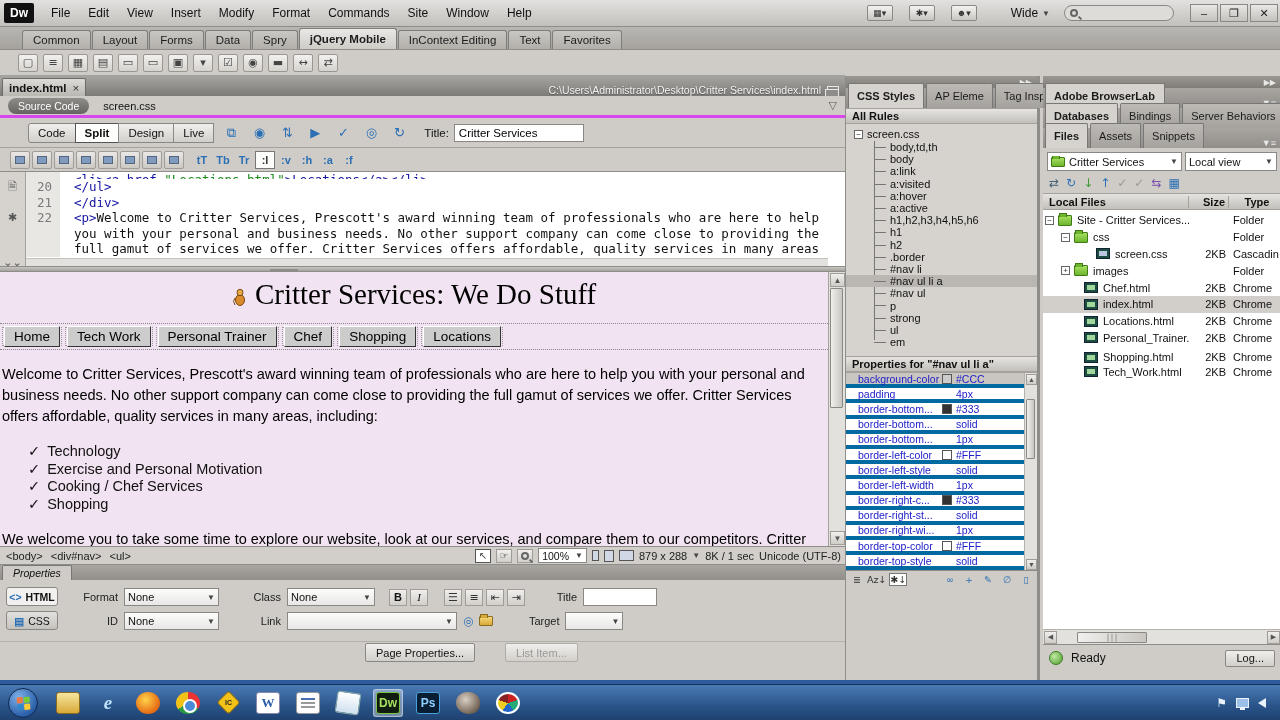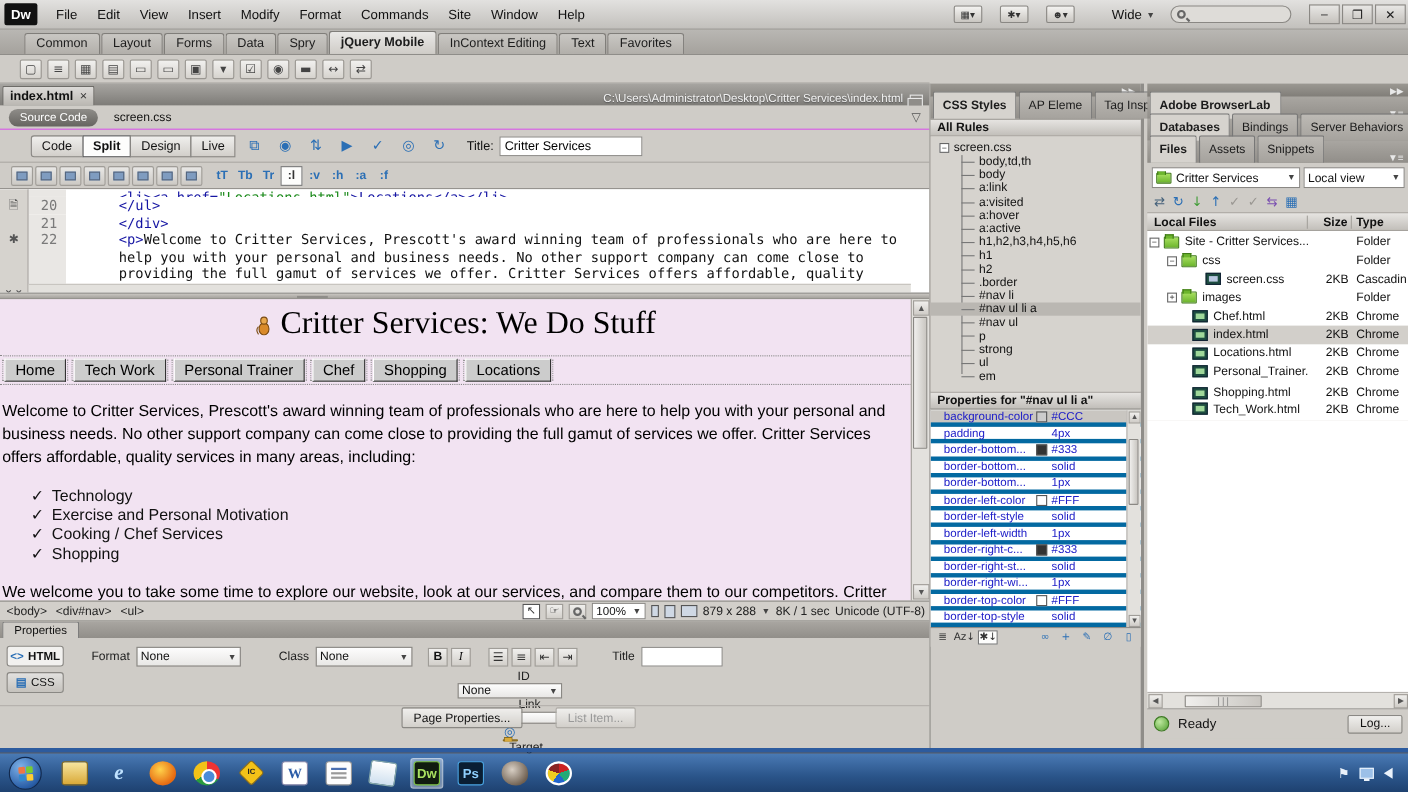--- a/index.html
+++ b/index.html
@@ -47,21 +47,21 @@
              display:flex;align-items:flex-end;}
   #doctab{height:18px;padding:0 6px;display:flex;align-items:center;gap:6px;
           background:linear-gradient(#dddbd8,#bab7b2);border:1px solid #6e6c68;border-bottom:none;
           border-radius:2px 2px 0 0;margin-left:2px;font-size:11.5px;font-weight:bold;}
   #doctab .close{font-weight:normal;color:#333;}
   #docpath{margin-left:auto;color:#f2f2f2;font-size:10.5px;padding-right:6px;text-shadow:0 1px 1px #555;}
   .cascade-ic{width:12px;height:10px;border:1px solid #e8e8e8;position:relative;margin-right:6px;}
   .cascade-ic::after{content:"";position:absolute;left:-3px;top:2px;width:12px;height:10px;border:1px solid #e8e8e8;background:#8f8d89;}
 
   
-  #relatedbar{left:0;top:96px;width:845px;height:22px;background:#cfccc7;border-bottom:1px solid #d946ef;
+  #relatedbar{left:0;top:96px;width:845px;height:22px;background:#cfccc7;border-bottom:3px solid #d946ef;
               display:flex;align-items:center;}
   #srcpill{margin-left:8px;background:linear-gradient(#8f8d89,#666460);color:#fff;border-radius:9px;
            padding:2px 10px;font-size:10.5px;}
   #relcss{margin-left:14px;font-size:11px;}
   #funnel{margin-left:auto;margin-right:8px;color:#555;font-size:11px;}
 
   
   #doctoolbar{left:0;top:118px;width:845px;height:30px;background:#cfccc7;border-bottom:1px solid #a5a29d;
               display:flex;align-items:center;}
   .viewbtn{height:20px;padding:0 9px;display:flex;align-items:center;font-size:11.5px;
@@ -82,21 +82,21 @@
   .sr-ic::after{content:"";position:absolute;left:4px;top:4px;right:4px;bottom:4px;background:#7f9cc0;border:1px solid #55667e;}
   .sr-txt{min-width:20px;height:18px;border:1px solid transparent;display:flex;align-items:center;justify-content:center;
           font-size:11px;color:#2b6fb5;font-weight:bold;padding:0 2px;}
   .sr-txt.active{border-color:#777;background:#fdfdfc;color:#333;}
 
   
   #codepane{left:0;top:172px;width:845px;height:94px;background:#fff;overflow:hidden;}
   #codetoolbar{position:absolute;left:0;top:0;width:26px;height:94px;background:#d6d3ce;border-right:1px solid #a5a29d;
                display:flex;flex-direction:column;align-items:center;padding-top:6px;gap:14px;color:#555;font-size:11px;}
   #codebody{position:absolute;left:26px;top:0;width:802px;height:86px;overflow:hidden;}
-  .codeline{display:flex;font-family:"DejaVu Sans Mono",monospace;font-size:12.5px;line-height:15.5px;gap:34px;}
+  .codeline{display:flex;font-family:"DejaVu Sans Mono",monospace;font-size:12.5px;line-height:15.5px;}
   .lnum{width:34px;flex:0 0 34px;background:#e9e7e4;color:#7a7a7a;text-align:right;padding-right:8px;}
   .ltext{padding-left:14px;flex:1;white-space:pre-wrap;}
   .tag{color:#1515a3;}
   .str{color:#1b8a1b;}
   .clip{height:7px;overflow:hidden;}
   #code-vscroll{position:absolute;right:0;top:172px;width:17px;height:94px;background:#e3e1dd;border-left:1px solid #a5a29d;}
   .scroll-arrow{width:15px;height:14px;display:flex;align-items:center;justify-content:center;color:#555;font-size:8px;
                 background:linear-gradient(#f0efed,#cfccc7);border:1px solid #a09d98;}
   #code-hscroll{position:absolute;left:26px;top:258px;width:802px;height:8px;background:#e3e1dd;border-top:1px solid #c5c2bd;}
 
@@ -128,21 +128,21 @@
            border:1px solid #a09d98;background:linear-gradient(#f0efed,#d2cfca);font-size:10px;color:#333;
            font-family:"DejaVu Sans",sans-serif;}
   .sb-tool.active{background:#fff;border-color:#555;}
   #zoomsel{height:15px;border:1px solid #8a8884;background:#fff;display:flex;align-items:center;
            padding:0 3px;gap:6px;font-size:10.5px;}
   .dev{border:1px solid #555;background:#cfd8e4;}
   .sb-txt{color:#222;}
 
   
   #proppanel{left:0;top:564px;width:845px;height:116px;background:#cfccc7;border-top:1px solid #8f8d89;}
-  #proptabstrip{height:15px;background:linear-gradient(#a9a6a1,#918e89);display:flex;}
+  #proptabstrip{height:15px;background:linear-gradient(#a9a6a1,#918e89);display:flex;font-style:italic;}
   #proptab{background:#cfccc7;border:1px solid #777;border-bottom:none;padding:0 10px;font-size:10.5px;
            display:flex;align-items:center;margin-left:2px;border-radius:2px 2px 0 0;}
   .prop-row{display:flex;align-items:center;height:24px;padding-left:6px;}
   .mode-btn{width:52px;height:19px;display:flex;align-items:center;gap:4px;justify-content:center;
             border:1px solid #8a8884;border-radius:3px;background:linear-gradient(#e2e1df,#c5c2bd);font-size:10.5px;}
   .mode-btn.active{background:#f2f1ef;font-weight:bold;}
   .mode-glyph{color:#2b6fb5;font-weight:bold;}
   .plabel{font-size:11px;color:#222;text-align:right;}
   .pselect{height:18px;border:1px solid #8a8884;background:linear-gradient(#fdfdfd,#e8e7e5);
            display:flex;align-items:center;justify-content:space-between;padding:0 3px;font-size:11px;}
@@ -210,21 +210,21 @@
            padding:0 3px;font-size:11px;gap:4px;flex:1;justify-content:space-between;}
   .fsel-left{display:flex;align-items:center;gap:4px;overflow:hidden;white-space:nowrap;}
   .grn-folder{width:14px;height:10px;background:linear-gradient(#a8e060,#6cb52d);border:1px solid #3f7a16;border-radius:1px;flex:0 0 14px;position:relative;}
   .grn-folder::before{content:"";position:absolute;left:0;top:-3px;width:6px;height:3px;background:#6cb52d;border:1px solid #3f7a16;border-bottom:none;}
   #filetoolbar{display:flex;align-items:center;gap:7px;padding:2px 6px 3px 6px;border-bottom:1px solid #a5a29d;}
   .ft-ic{font-size:12px;font-family:"DejaVu Sans",sans-serif;color:#444;}
   #filehdr{display:flex;height:16px;background:linear-gradient(#e6e4e1,#c2bfba);border-bottom:1px solid #a5a29d;
            font-weight:bold;font-size:11px;align-items:center;}
   #filehdr .c1{flex:1;padding-left:6px;border-right:1px solid #a5a29d;}
   #filehdr .c2{width:40px;text-align:right;padding-right:3px;border-right:1px solid #a5a29d;}
-  #filehdr .c3{width:52px;padding-left:4px;}
+  #filehdr .c3{width:52px;padding-left:4px;text-align:center;}
   #filetree{background:#fff;height:172px;overflow:hidden;padding-top:2px;}
   .frow{display:flex;align-items:center;height:16.8px;font-size:11px;}
   .frow.selected{background:#d2cfca;}
   .frow .fname{flex:1;padding-left:5px;white-space:nowrap;overflow:hidden;}
   .frow .fsize{width:40px;text-align:right;padding-right:3px;}
   .frow .ftype{width:52px;padding-left:4px;white-space:nowrap;overflow:hidden;}
   .tree-ic{width:14px;height:11px;flex:0 0 14px;margin-left:4px;position:relative;}
   .tree-ic.folder{background:linear-gradient(#a8e060,#6cb52d);border:1px solid #3f7a16;border-radius:1px;}
   .tree-ic.folder::before{content:"";position:absolute;left:0;top:-3px;width:6px;height:3px;background:#6cb52d;border:1px solid #3f7a16;border-bottom:none;}
   .tree-ic.html,.tree-ic.css{background:#1d4d40;border:1px solid #123;}
@@ -553,21 +553,21 @@
       <span class="row" style="margin-left:16px;gap:3px;">
 
       <span class="fmt-btn list-ic">☰</span>
           <span class="fmt-btn list-ic">≡</span>
           <span class="fmt-btn list-ic">⇤</span>
           <span class="fmt-btn list-ic">⇥</span>
         </span>
       <span class="plabel" style="width:30px;margin-left:22px;">Title</span>
       <input class="pinput" style="width: 74px; margin-left: 6px;">
     </div>
-    <div class="prop-row" style="position:absolute;left:70px;top:44px;width:775px;flex-direction:column;">
+    <div class="prop-row" style="position:absolute;left:70px;top:44px;width:775px;">
       <span class="plabel" style="width:42px;">ID</span>
       <span class="pselect" style="width:95px;margin-left:6px;">
           <span>None</span>
           <span class="caret">▼</span>
         </span>
       <span class="plabel" style="width:42px;margin-left:20px;">Link</span>
       <span class="pselect" style="width:170px;margin-left:6px;">
           <span></span>
           <span class="caret">▼</span>
         </span>

